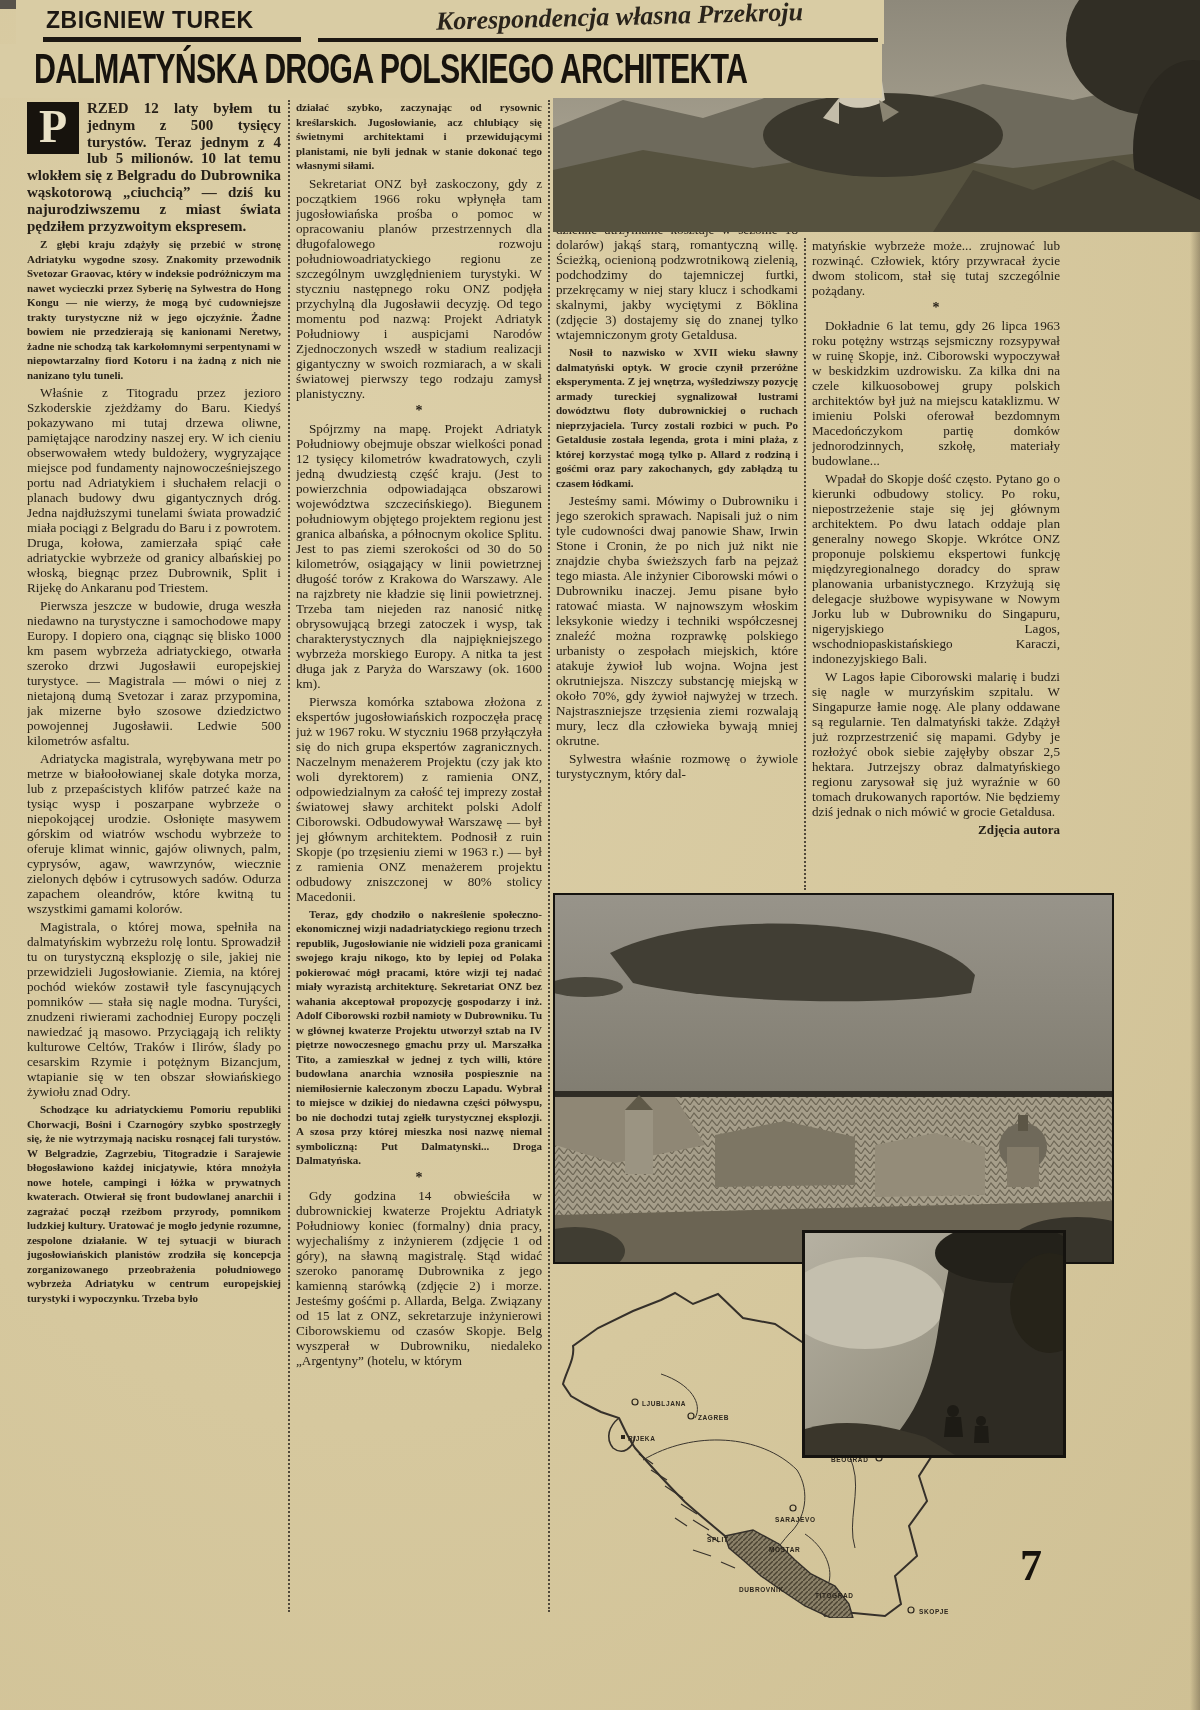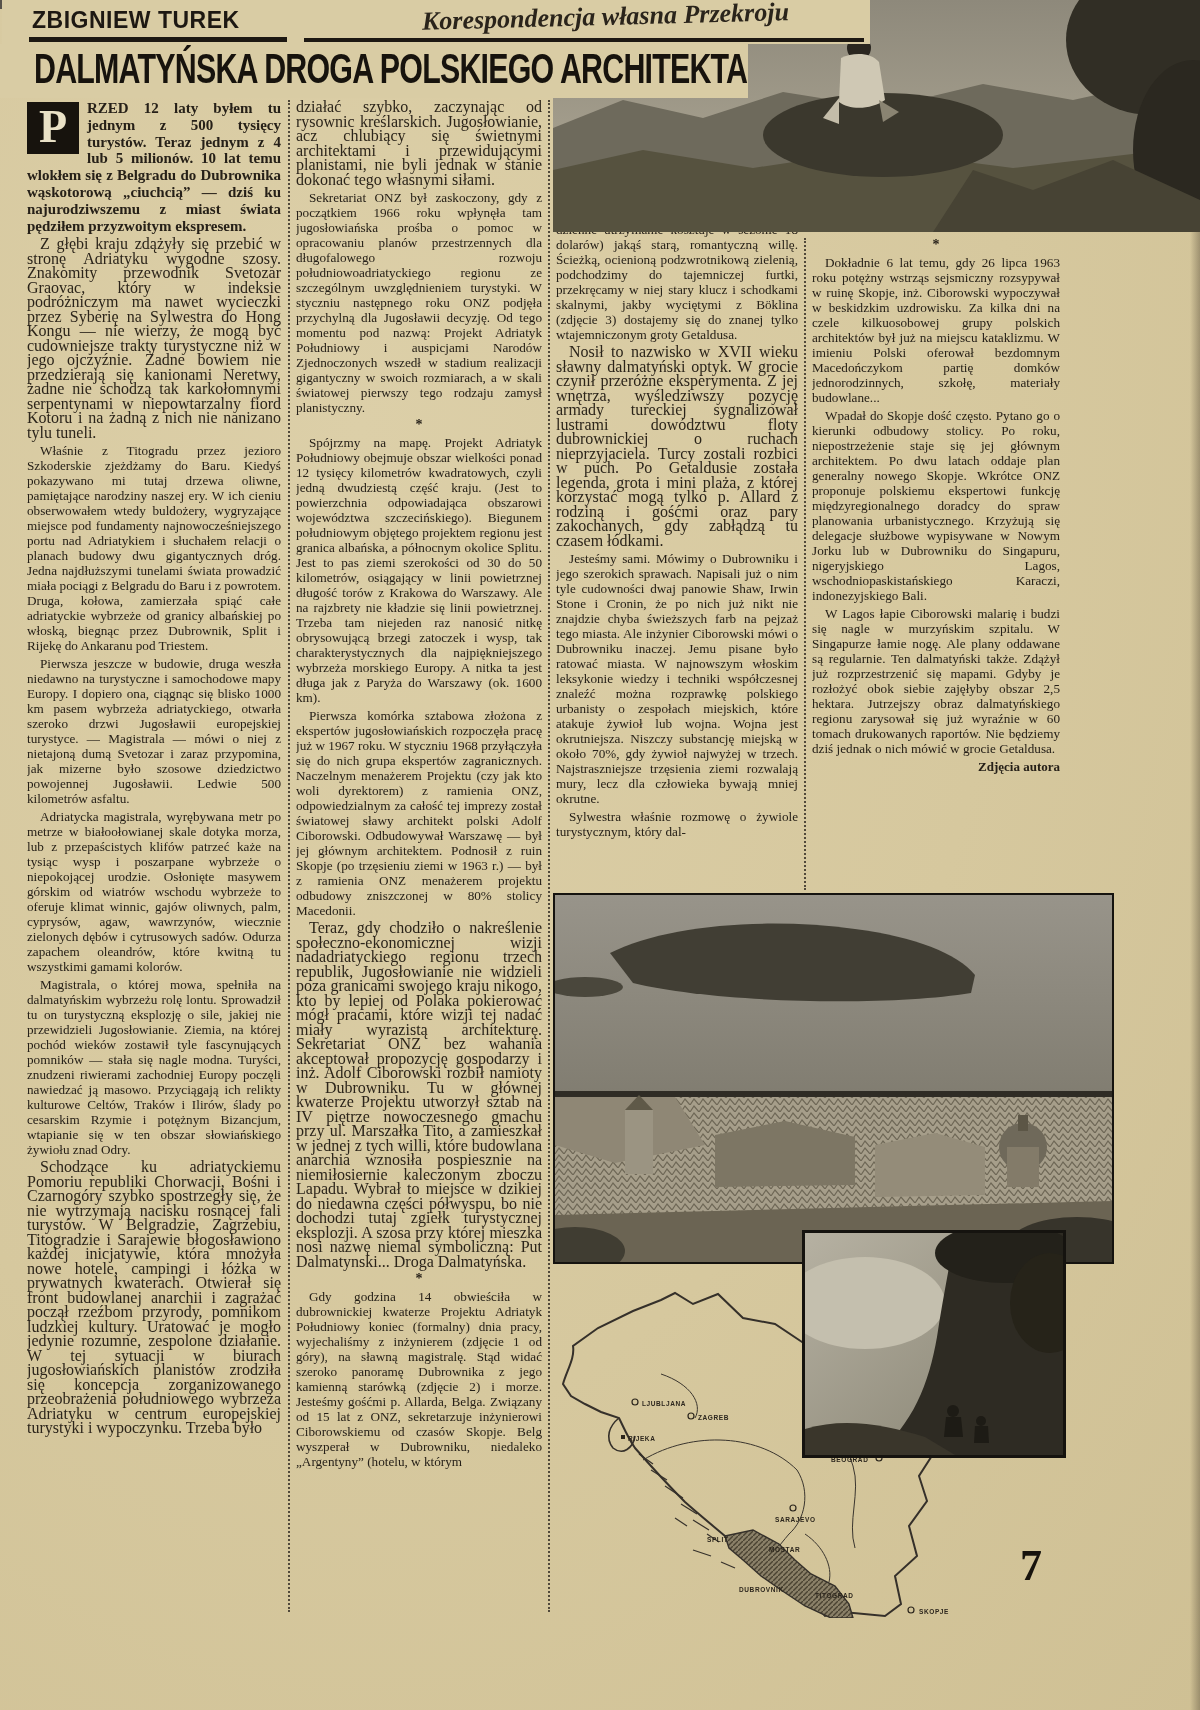--- a/index.html
+++ b/index.html
@@ -6,38 +6,38 @@
   .page{position:relative;width:1200px;height:1710px;overflow:hidden;
         background:radial-gradient(ellipse at 30% 25%, #dccfa8 0%, #d6c89e 55%, #cfc094 100%);
         font-family:"Liberation Serif", serif;color:#262018;}
   .top-strip{position:absolute;left:0;top:0;width:1200px;height:9px;background:#57524a;}
   .right-edge{position:absolute;right:0;top:0;width:10px;height:1710px;
         background:linear-gradient(to right, rgba(0,0,0,0), rgba(60,50,35,.35));}
 
   
   .photo{position:absolute;overflow:hidden;}
   .photo svg{display:block;}
-  .masthead-strip{position:absolute;left:2px;top:0;width:868px;height:44px;background:#d9cca4;z-index:3;}
+  .masthead-strip{position:absolute;left:16px;top:0;width:868px;height:44px;background:#d9cca4;z-index:3;}
   .author{position:absolute;left:30px;top:7px;font-family:"Liberation Sans",sans-serif;
         font-weight:bold;font-size:23px;letter-spacing:.5px;color:#1d1812;}
   .author-rule{position:absolute;left:27px;top:37px;width:258px;height:5px;background:#1d1812;}
   .script{position:absolute;left:420px;top:2px;font-family:"Liberation Serif",serif;
         font-style:italic;font-weight:bold;font-size:26px;color:#2a241b;transform:rotate(-1.5deg);white-space:nowrap;}
   .script-rule{position:absolute;left:302px;top:38px;width:560px;height:4px;background:#1d1812;}
-  .title-block{position:absolute;left:0;top:44px;width:748px;height:54px;background:#d9cca4;z-index:3;text-decoration:underline;}
+  .title-block{position:absolute;left:0;top:44px;width:882px;height:54px;background:#d9cca4;z-index:3;text-decoration:underline;}
   .title{position:absolute;left:34px;top:2px;margin:0;font-family:"Liberation Sans",sans-serif;
         font-weight:bold;font-size:38px;letter-spacing:-1px;color:#17130d;white-space:nowrap;
         transform:scaleX(.8) scaleY(1.1);transform-origin:left top;}
 
   
   .col{position:absolute;overflow:hidden;text-align:justify;}
   .col p{margin:0 0 3px 0;text-indent:13px;}
   .col p.noindent{text-indent:0;}
   .t-lg{font-size:13.2px;line-height:15px;}
-  .t-sm{font-size:16px;line-height:14.5px;font-weight:normal;color:#2b241a;}
+  .t-sm{font-size:11px;line-height:14.5px;font-weight:bold;color:#2b241a;}
   .col1{left:27px;top:100px;width:254px;height:1515px;}
   .col2{left:296px;top:100px;width:246px;height:1515px;}
   .col3{left:556px;top:222px;width:242px;height:658px;}
   .col4{left:812px;top:238px;width:248px;height:658px;}
   .lead{font-size:15px;line-height:16.8px;font-weight:bold;text-indent:0 !important;}
   .dropcap{float:left;width:52px;height:52px;margin:2px 8px 2px 0;background:#17130d;
         color:#e9e1c6;font-size:46px;line-height:50px;text-align:center;font-family:"Liberation Serif",serif;}
   .star{text-align:center;font-weight:bold;font-size:14px;line-height:13px;height:14px;text-indent:0 !important;}
   .credit{text-align:right;font-weight:bold;font-size:13px;margin-top:2px;text-indent:0 !important;}
 
@@ -127,20 +127,21 @@
   </div>
 
   <div class="col col3">
     <p class="t-lg noindent">dzienne utrzymanie kosztuje w sezonie 18 dolarów) jakąś starą, romantyczną willę. Ścieżką, ocienioną podzwrotnikową zielenią, podchodzimy do tajemniczej furtki, przekręcamy w niej stary klucz i schodkami skalnymi, jakby wyciętymi z Böklina (zdjęcie 3) dostajemy się do znanej tylko wtajemniczonym groty Getaldusa.</p>
     <p class="t-sm">Nosił to nazwisko w XVII wieku sławny dalmatyński optyk. W grocie czynił przeróżne eksperymenta. Z jej wnętrza, wyśledziwszy pozycję armady tureckiej sygnalizował lustrami dowództwu floty dubrownickiej o ruchach nieprzyjaciela. Turcy zostali rozbici w puch. Po Getaldusie została legenda, grota i mini plaża, z której korzystać mogą tylko p. Allard z rodziną i gośćmi oraz pary zakochanych, gdy zabłądzą tu czasem łódkami.</p>
     <p class="t-lg">Jesteśmy sami. Mówimy o Dubrowniku i jego szerokich sprawach. Napisali już o nim tyle cudowności dwaj panowie Shaw, Irwin Stone i Cronin, że po nich już nikt nie znajdzie chyba świeższych farb na pejzaż tego miasta. Ale inżynier Ciborowski mówi o Dubrowniku inaczej. Jemu pisane było ratować miasta. W najnowszym włoskim leksykonie wiedzy i techniki współczesnej znaleźć można rozprawkę polskiego urbanisty o zespołach miejskich, które atakuje żywioł lub wojna. Wojna jest okrutniejsza. Niszczy substancję miejską w około 70%, gdy żywioł najwyżej w trzech. Najstraszniejsze trzęsienia ziemi rozwalają mury, lecz dla człowieka bywają mniej okrutne.</p>
     <p class="t-lg">Sylwestra właśnie rozmowę o żywiole turystycznym, który dal-</p>
   </div>
 
   <div class="col col4">
+    <p class="t-lg noindent">matyńskie wybrzeże może... zrujnować lub rozwinąć. Człowiek, który przywracał życie dwom stolicom, stał się tutaj szczególnie pożądany.</p>
     <p class="star">*</p>
     <p class="t-lg">Dokładnie 6 lat temu, gdy 26 lipca 1963 roku potężny wstrząs sejsmiczny rozsypywał w ruinę Skopje, inż. Ciborowski wypoczywał w beskidzkim uzdrowisku. Za kilka dni na czele kilkuosobowej grupy polskich architektów był już na miejscu kataklizmu. W imieniu Polski oferował bezdomnym Macedończykom partię domków jednorodzinnych, szkołę, materiały budowlane...</p>
     <p class="t-lg">Wpadał do Skopje dość często. Pytano go o kierunki odbudowy stolicy. Po roku, niepostrzeżenie staje się jej głównym architektem. Po dwu latach oddaje plan generalny nowego Skopje. Wkrótce ONZ proponuje polskiemu ekspertowi funkcję międzyregionalnego doradcy do spraw planowania urbanistycznego. Krzyżują się delegacje służbowe wypisywane w Nowym Jorku lub w Dubrowniku do Singapuru, nigeryjskiego Lagos, wschodniopaskistańskiego Karaczi, indonezyjskiego Bali.</p>
     <p class="t-lg">W Lagos łapie Ciborowski malarię i budzi się nagle w murzyńskim szpitalu. W Singapurze łamie nogę. Ale plany oddawane są regularnie. Ten dalmatyński także. Zdążył już rozprzestrzenić się mapami. Gdyby je rozłożyć obok siebie zajęłyby obszar 2,5 hektara. Jutrzejszy obraz dalmatyńskiego regionu zarysował się już wyraźnie w 60 tomach drukowanych raportów. Nie będziemy dziś jednak o nich mówić w grocie Getaldusa.</p>
     <p class="credit">Zdjęcia autora</p>
   </div>
 
   <div class="photo photo-mid">
     <svg width="557" height="367" viewBox="0 0 557 367">
       <defs>

